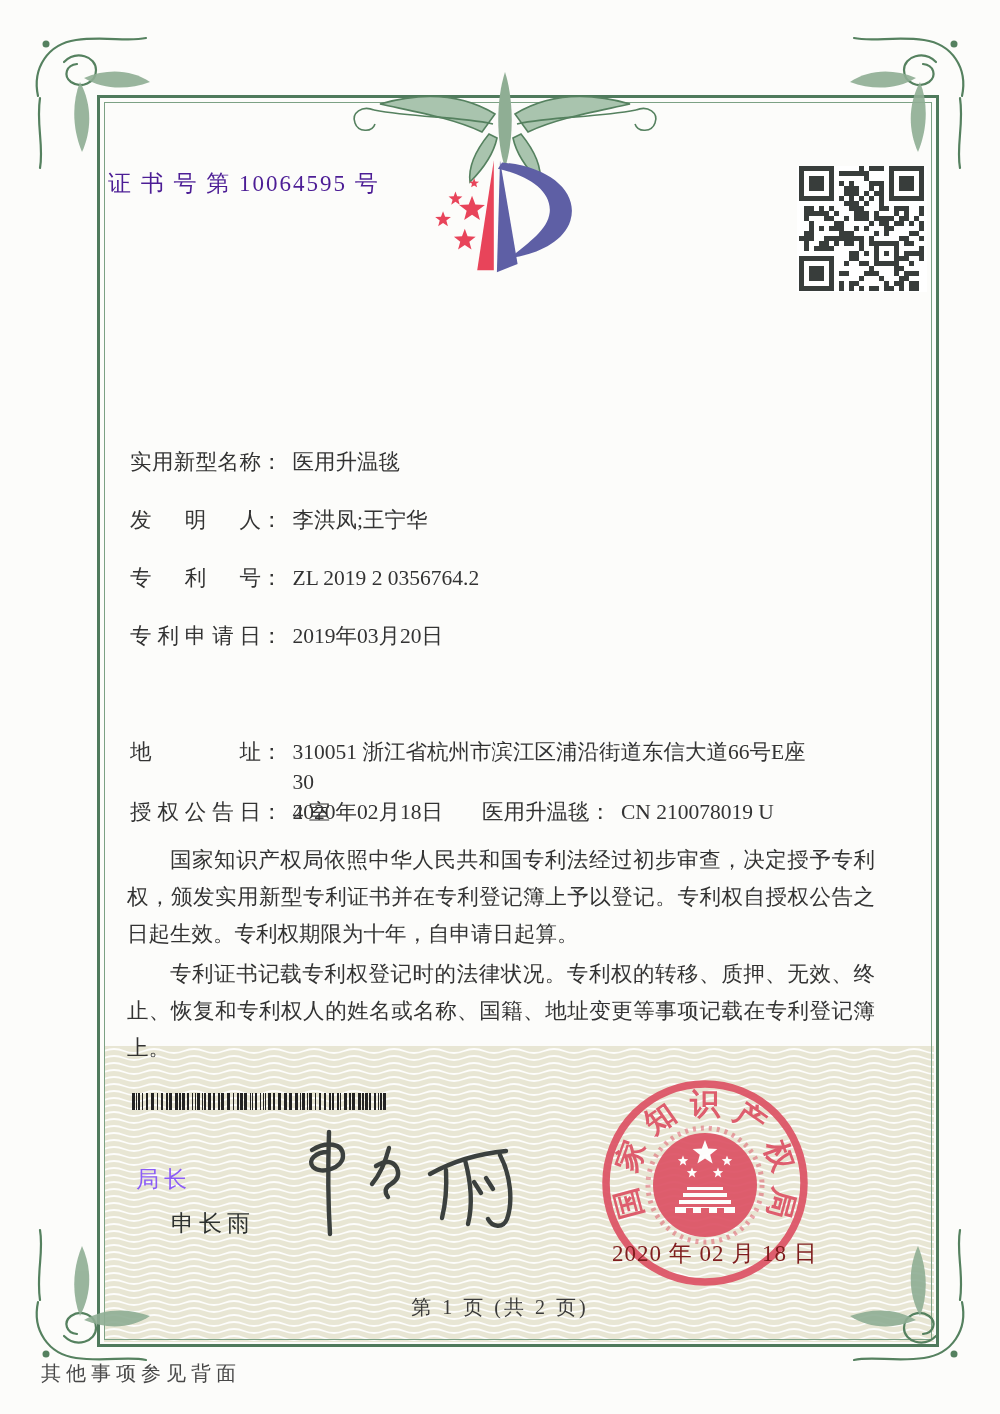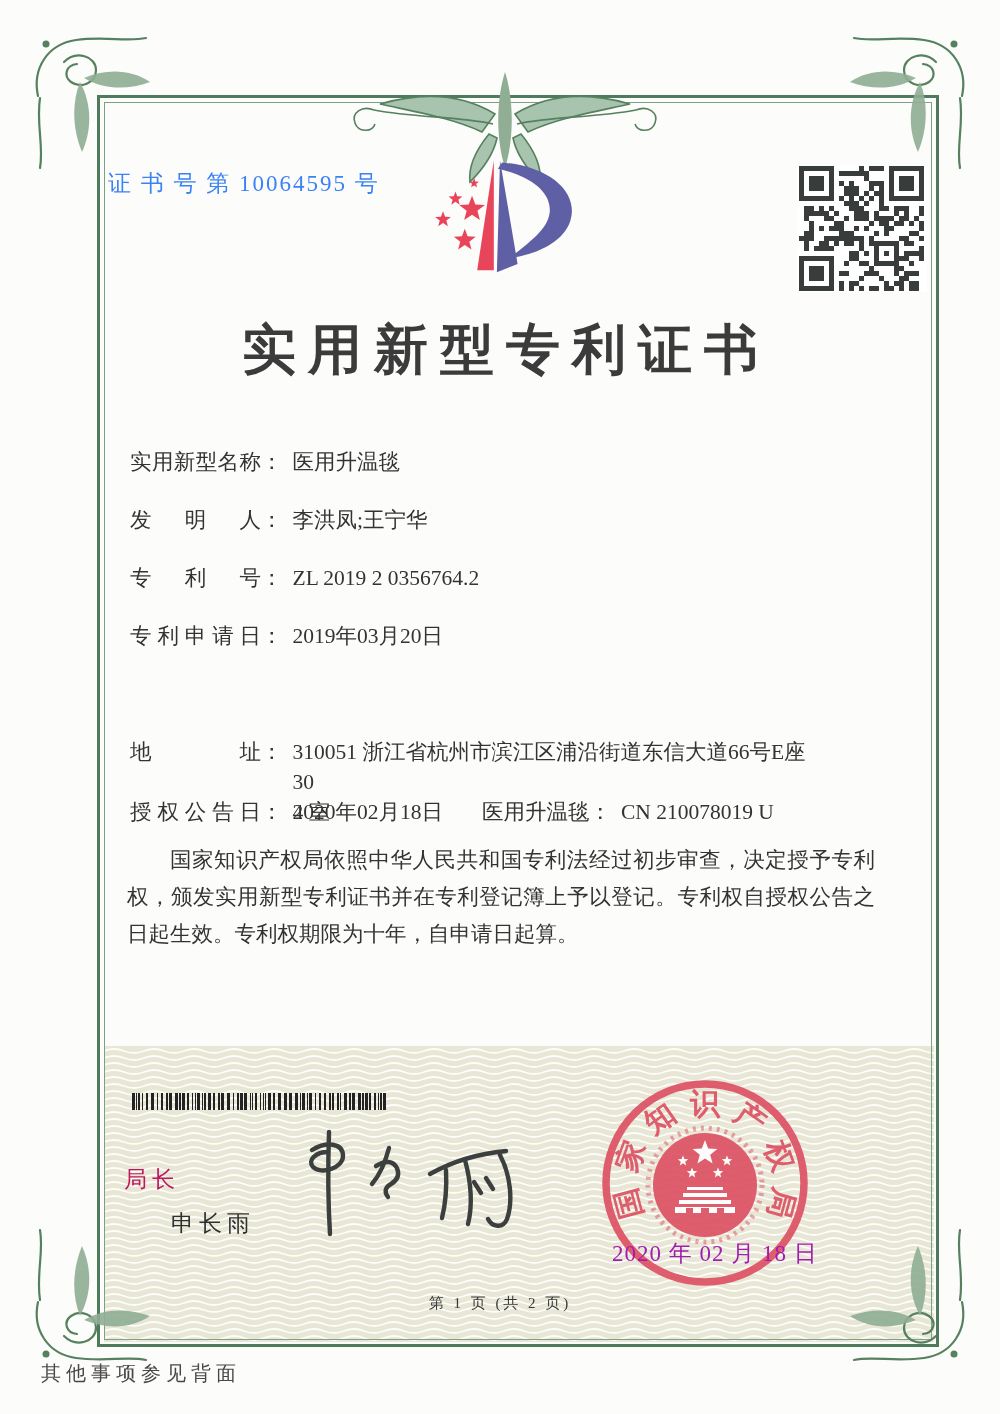--- a/index.html
+++ b/index.html
@@ -13,21 +13,21 @@
   .frame{
     position:absolute;left:97px;top:95px;width:836px;height:1246px;
     border:3px solid var(--border-green,#4f7a5c);
   }
   .frame::after{
     content:"";position:absolute;inset:4px;
     border:1px solid #7ca184;
   }
   .orn,.crest{position:absolute;}
   
-  .cert-no{position:absolute;left:108px;top:168px;font-size:23px;letter-spacing:2px;color:#3b82f6;}
+  .cert-no{position:absolute;left:108px;top:168px;font-size:23px;letter-spacing:2px;color:#4c1d95;}
   .logo{position:absolute;left:400px;top:148px;}
   .qr{position:absolute;left:797px;top:166px;}
   .title{
     position:absolute;left:0;right:0;top:314px;text-align:center;
     font-size:54px;font-weight:700;letter-spacing:12px;text-indent:12px;color:#3b3b3b;
   }
   
   .field-row{position:absolute;left:130px;width:760px;font-size:21.5px;color:#333;}
   .lab{display:inline-block;width:131px;text-align:justify;text-align-last:justify;vertical-align:top;}
   .colon{display:inline-block;vertical-align:top;}
@@ -36,30 +36,30 @@
   .grant-no-group{position:absolute;left:352px;top:0;}
   
   .body-text{
     position:absolute;left:127px;top:842px;width:748px;
     font-size:21.5px;line-height:1.72;text-align:justify;color:#333;
   }
   .body-text p{margin:0 0 3px 0;text-indent:2em;}
   
   .waves{position:absolute;left:104px;top:1046px;}
   .barcode{position:absolute;left:132px;top:1092px;}
-  .officer-title{position:absolute;left:124px;top:1164px;font-size:23px;letter-spacing:5px;
-    font-family:"Liberation Sans","DejaVu Sans",sans-serif;color:#be185d;}
+  .officer-title{position:absolute;left:136px;top:1164px;font-size:23px;letter-spacing:5px;
+    font-family:"Liberation Sans","DejaVu Sans",sans-serif;color:#8b5cf6;}
   .officer-name{position:absolute;left:136px;top:1208px;font-size:23px;letter-spacing:5px;
     font-family:"Liberation Sans","DejaVu Sans",sans-serif;color:#2d312f;margin-left:35px;}
   .signature{position:absolute;left:268px;top:1122px;}
   .seal{position:absolute;left:582px;top:1060px;opacity:.93;}
   .seal text{font-family:"Liberation Serif","DejaVu Serif",serif;font-weight:700;font-size:30px;
     fill:var(--seal-red,#dd5365);}
-  .seal-date{position:absolute;left:612px;top:1238px;font-size:23px;letter-spacing:1px;color:#a21caf;z-index:5;}
-  .footer-page{position:absolute;left:0;right:0;top:1294px;text-align:center;font-size:15px;letter-spacing:3px;color:#3a3a3a;}
+  .seal-date{position:absolute;left:612px;top:1238px;font-size:23px;letter-spacing:1px;color:#7f1d1d;z-index:5;}
+  .footer-page{position:absolute;left:0;right:0;top:1294px;text-align:center;font-size:20px;letter-spacing:3px;color:#3a3a3a;}
   .back-note{position:absolute;left:0;right:0;top:1360px;font-size:20px;letter-spacing:5px;color:#474747;margin-left:41px;}
 </style>
 </head>
 <body>
 
 <div class="page">
 
   <svg class="waves" width="830" height="296" id="waves-svg">
       <rect width="830" height="296" fill="#e8e6d4"></rect>
       <path d="M0 5 q10 -4 20 0 t20 0 t20 0 t20 0 t20 0 t20 0 t20 0 t20 0 t20 0 t20 0 t20 0 t20 0 t20 0 t20 0 t20 0 t20 0 t20 0 t20 0 t20 0 t20 0 t20 0 t20 0 t20 0 t20 0 t20 0 t20 0 t20 0 t20 0 t20 0 t20 0 t20 0 t20 0 t20 0 t20 0 t20 0 t20 0 t20 0 t20 0 t20 0 t20 0 t20 0 t20 0" fill="none" stroke="#ffffff" stroke-width="1.8" opacity="0.9"></path>
@@ -484,21 +484,20 @@
       <rect x="62" y="120" width="5" height="5" fill="#383d3b"></rect>
       <rect x="72" y="120" width="5" height="5" fill="#383d3b"></rect>
       <rect x="77" y="120" width="5" height="5" fill="#383d3b"></rect>
       <rect x="87" y="120" width="5" height="5" fill="#383d3b"></rect>
       <rect x="92" y="120" width="5" height="5" fill="#383d3b"></rect>
       <rect x="102" y="120" width="5" height="5" fill="#383d3b"></rect>
       <rect x="112" y="120" width="5" height="5" fill="#383d3b"></rect>
       <rect x="117" y="120" width="5" height="5" fill="#383d3b"></rect>
     </svg>
 
-  <div class="title">实用新型专利证书</div>
 
   <div class="field-row" style="top:505px">
     <span class="lab">发明人</span><span class="colon">：</span><span class="val">李洪凤;王宁华</span>
   </div>
   <div class="field-row" style="top:447px">
     <span class="lab">实用新型名称</span><span class="colon">：</span><span class="val">医用升温毯</span>
   </div>
   <div class="field-row" style="top:563px">
     <span class="lab">专利号</span><span class="colon">：</span><span class="val">ZL 2019 2 0356764.2</span>
   </div>
@@ -510,20 +509,21 @@
   </div>
   <div class="field-row" style="top:797px">
     <span class="lab">授权公告日</span><span class="colon">：</span><span class="val">2020年02月18日</span>
     <span class="grant-no-group">
       <span>医用升温毯</span><span class="colon">：</span><span class="val">CN 210078019 U</span>
     </span>
   </div>
 
   <div class="body-text">
     <p>国家知识产权局依照中华人民共和国专利法经过初步审查，决定授予专利权，颁发实用新型专利证书并在专利登记簿上予以登记。专利权自授权公告之日起生效。专利权期限为十年，自申请日起算。</p>
+    <p>专利证书记载专利权登记时的法律状况。专利权的转移、质押、无效、终止、恢复和专利权人的姓名或名称、国籍、地址变更等事项记载在专利登记簿上。</p>
   </div>
 
   <svg class="barcode" width="260" height="20" id="barcode-svg">
       <rect x="0" y="1" width="3" height="17" fill="#232323"></rect>
       <rect x="4" y="1" width="1" height="17" fill="#232323"></rect>
       <rect x="6" y="1" width="2" height="17" fill="#232323"></rect>
       <rect x="10" y="1" width="1" height="17" fill="#232323"></rect>
       <rect x="14" y="1" width="2" height="17" fill="#232323"></rect>
       <rect x="19" y="1" width="3" height="17" fill="#232323"></rect>
       <rect x="25" y="1" width="1" height="17" fill="#232323"></rect>

